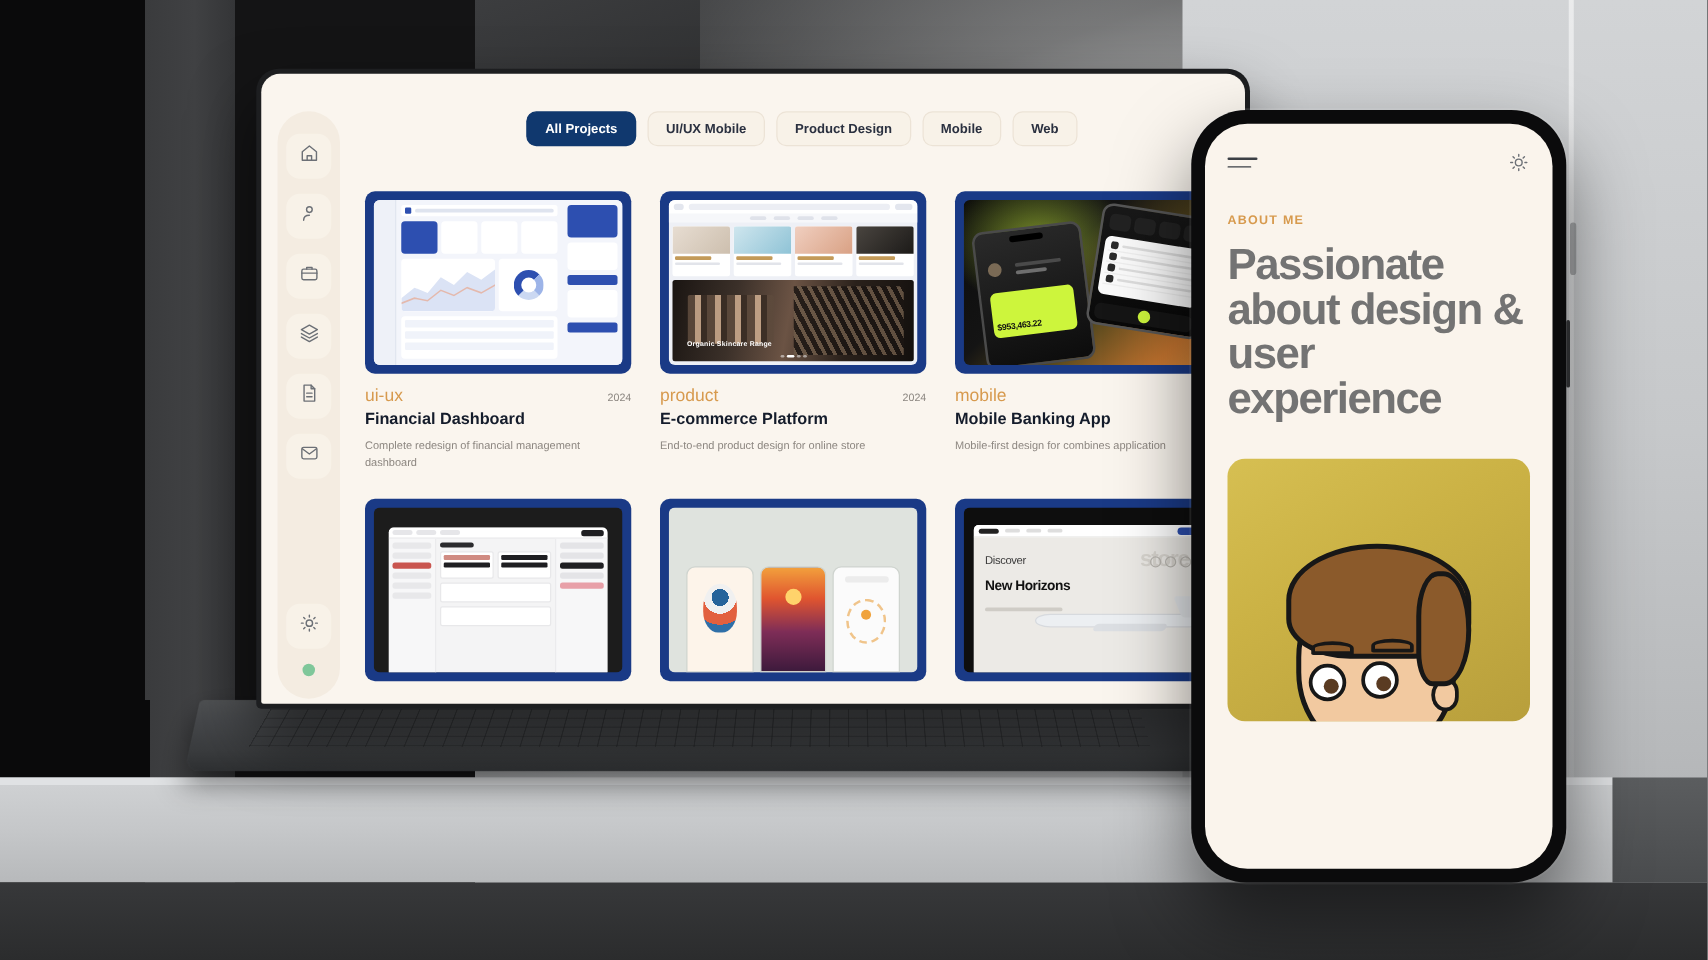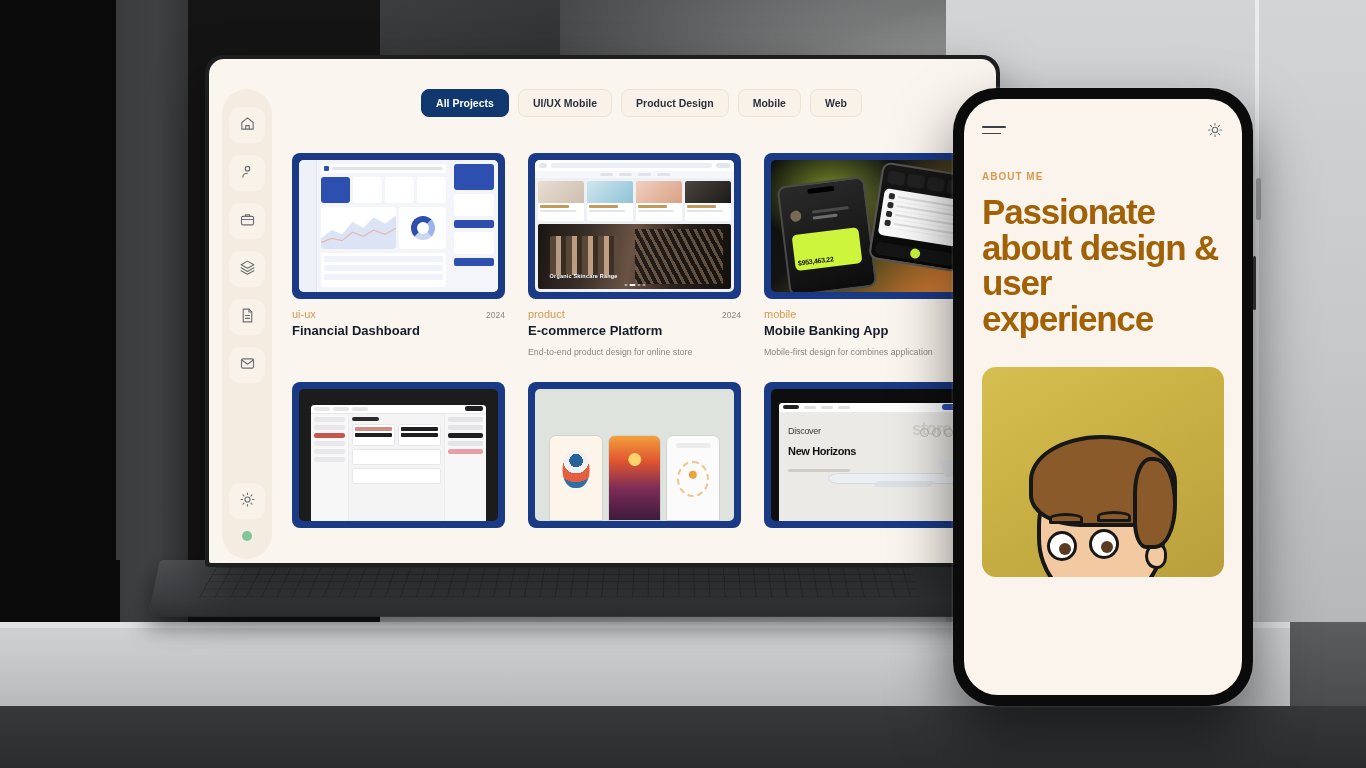--- a/index.html
+++ b/index.html
@@ -167,21 +167,21 @@
   }
   .thumb-inner {
     width: 100%; height: 100%;
     border-radius: 5px; overflow: hidden; position: relative;
     filter: blur(.2px);
   }
   .meta-row {
     display: flex; justify-content: space-between; align-items: baseline;
     margin-top: 9px;
   }
-  .tag { font-size: 11px; color: #d79a4e; font-weight: 500; }
+  .tag { font-size: 14px; color: #d79a4e; font-weight: 500; }
   .year { font-size: 8.5px; color: #8b8680; }
   .card-title { font-size: 13px; font-weight: 700; color: #141c2b; margin-top: 3px; }
   .card-desc { font-size: 8.8px; color: #8d8781; line-height: 1.55; margin-top: 8px; max-width: 205px; }
 
   
   .art-dash { width:100%;height:100%;background:#f3f5fb;display:flex; }
   .ad-side { width:9%;background:#eef1f8;border-right:1px solid #e1e6f0; }
   .ad-main { flex:1;padding:4px; }
   .ad-top { height:9px;background:#fff;border-radius:2px;margin-bottom:4px;display:flex;align-items:center;padding:0 3px;gap:3px; }
   .ad-dotb { width:5px;height:5px;background:#2d4fb0;border-radius:1px; }
@@ -329,21 +329,21 @@
   .phone-topbar { display: flex; align-items: center; justify-content: space-between; height: 30px; }
   .burger { width: 24px; display: flex; flex-direction: column; gap: 5px; cursor: pointer; }
   .burger i { display:block; height: 1.8px; background: #3b3f45; border-radius: 2px; }
   .burger i:nth-child(2) { width: 80%; }
   .sun-ic { width: 18px; height: 18px; cursor: pointer; }
   .sun-ic svg { width: 18px; height: 18px; stroke: #6c7076; fill: none; stroke-width: 1.5; stroke-linecap: round; }
 
   .about-label { font-size: 10px; font-weight: 600; letter-spacing: 1px; color: #d79a4e; margin-top: 26px; }
   .about-head {
     font-size: 35px; font-weight: 700; line-height: 1.02;
-    letter-spacing: -1.2px; color: #a16207; margin-top: 12px;
+    letter-spacing: -1.2px; color: #737373; margin-top: 12px;
   }
   .about-body { font-size: 13.5px; line-height: 1.78; color: #6e7278; margin-top: 20px; }
   .avatar-card {
     margin-top: 30px; height: 210px; border-radius: 14px;
     background: linear-gradient(150deg,#d6bf52 0%,#cbb245 40%,#b89f3c 100%);
     position: relative; overflow: hidden;
   }
   .av-face { position:absolute; left: 50%; bottom: -26px; transform: translateX(-50%); width: 160px; height: 168px; }
   .av-head { position:absolute; left: 14px; bottom: 0; width: 128px; height: 148px;
     background: #f2c9a0; border: 4px solid #171717; border-radius: 48% 48% 44% 44%; }
@@ -507,20 +507,21 @@
                       <div class="ad-btn"></div>
                   </div>
                 </div>
               </div>
             </div>
             <div class="meta-row">
               <span class="tag">ui-ux</span>
               <span class="year">2024</span>
             </div>
             <div class="card-title">Financial Dashboard</div>
+            <div class="card-desc">Complete redesign of financial management dashboard</div>
           </div>
 
           <div class="card">
             <div class="thumb">
               <div class="thumb-inner">
                 <div class="art-ecom">
                   <div class="ae-bar">
                       <span class="ae-chip" style="width:8px"></span>
                       <span class="ae-search"></span>
                       <span class="ae-chip"></span>

